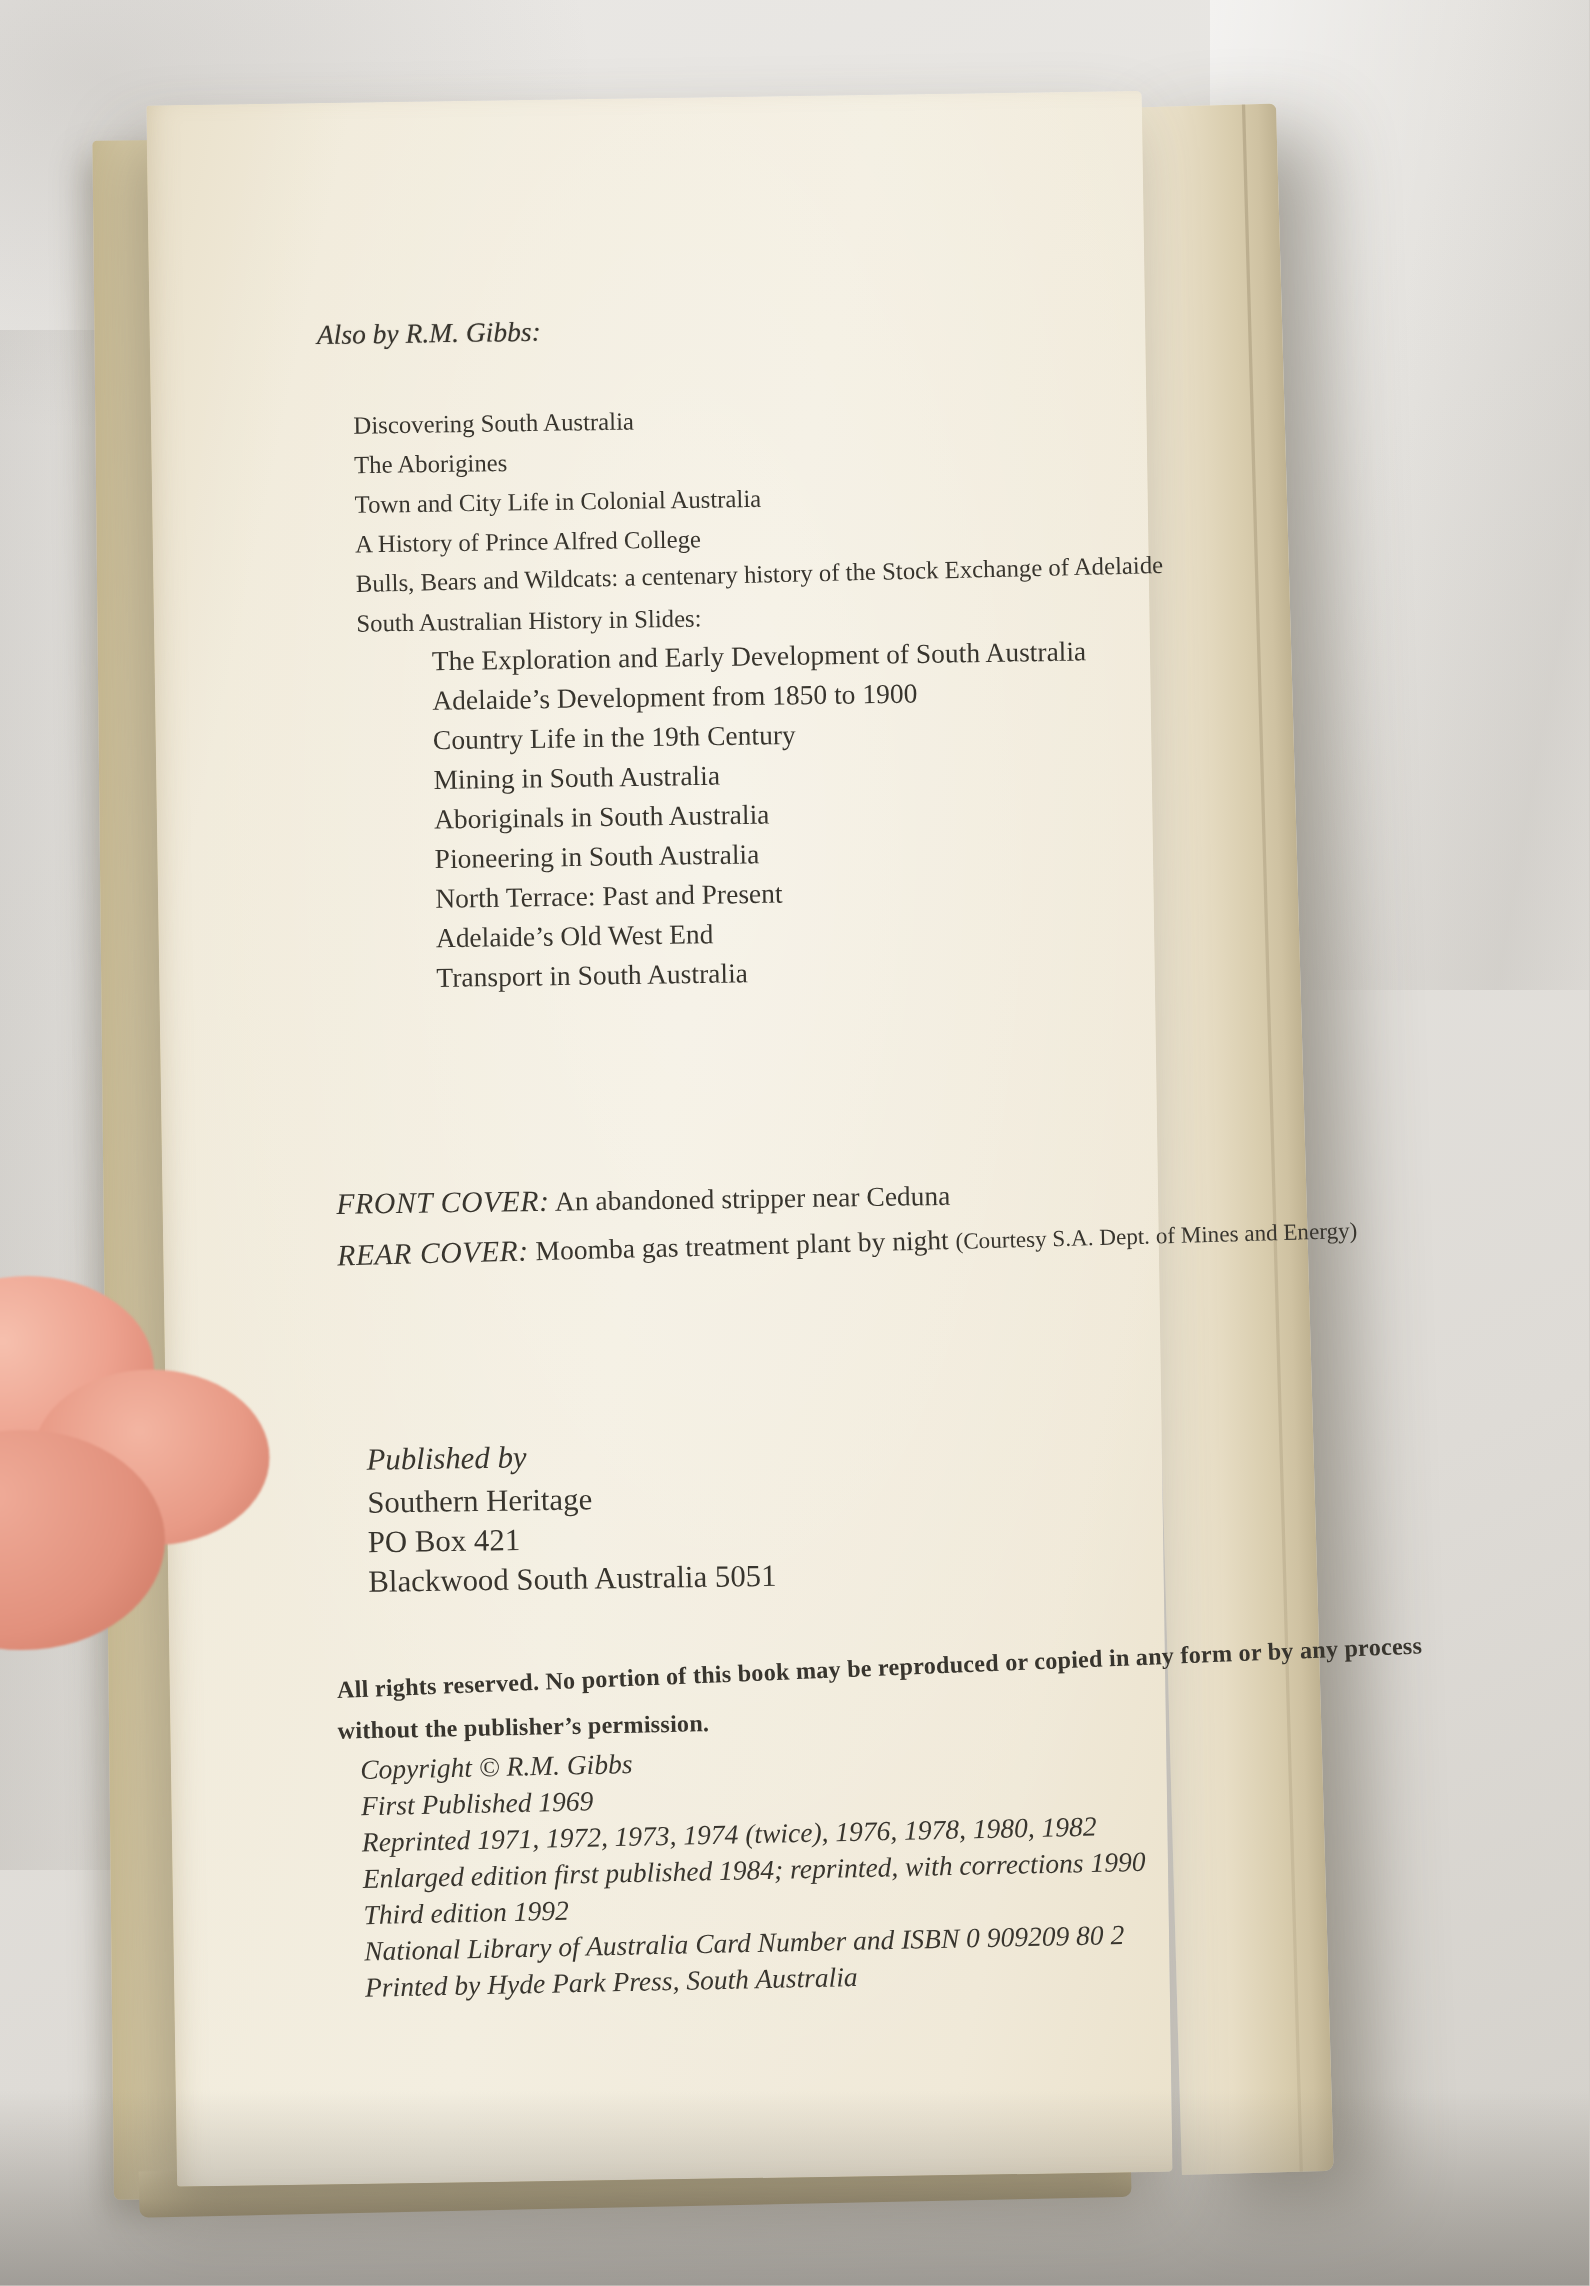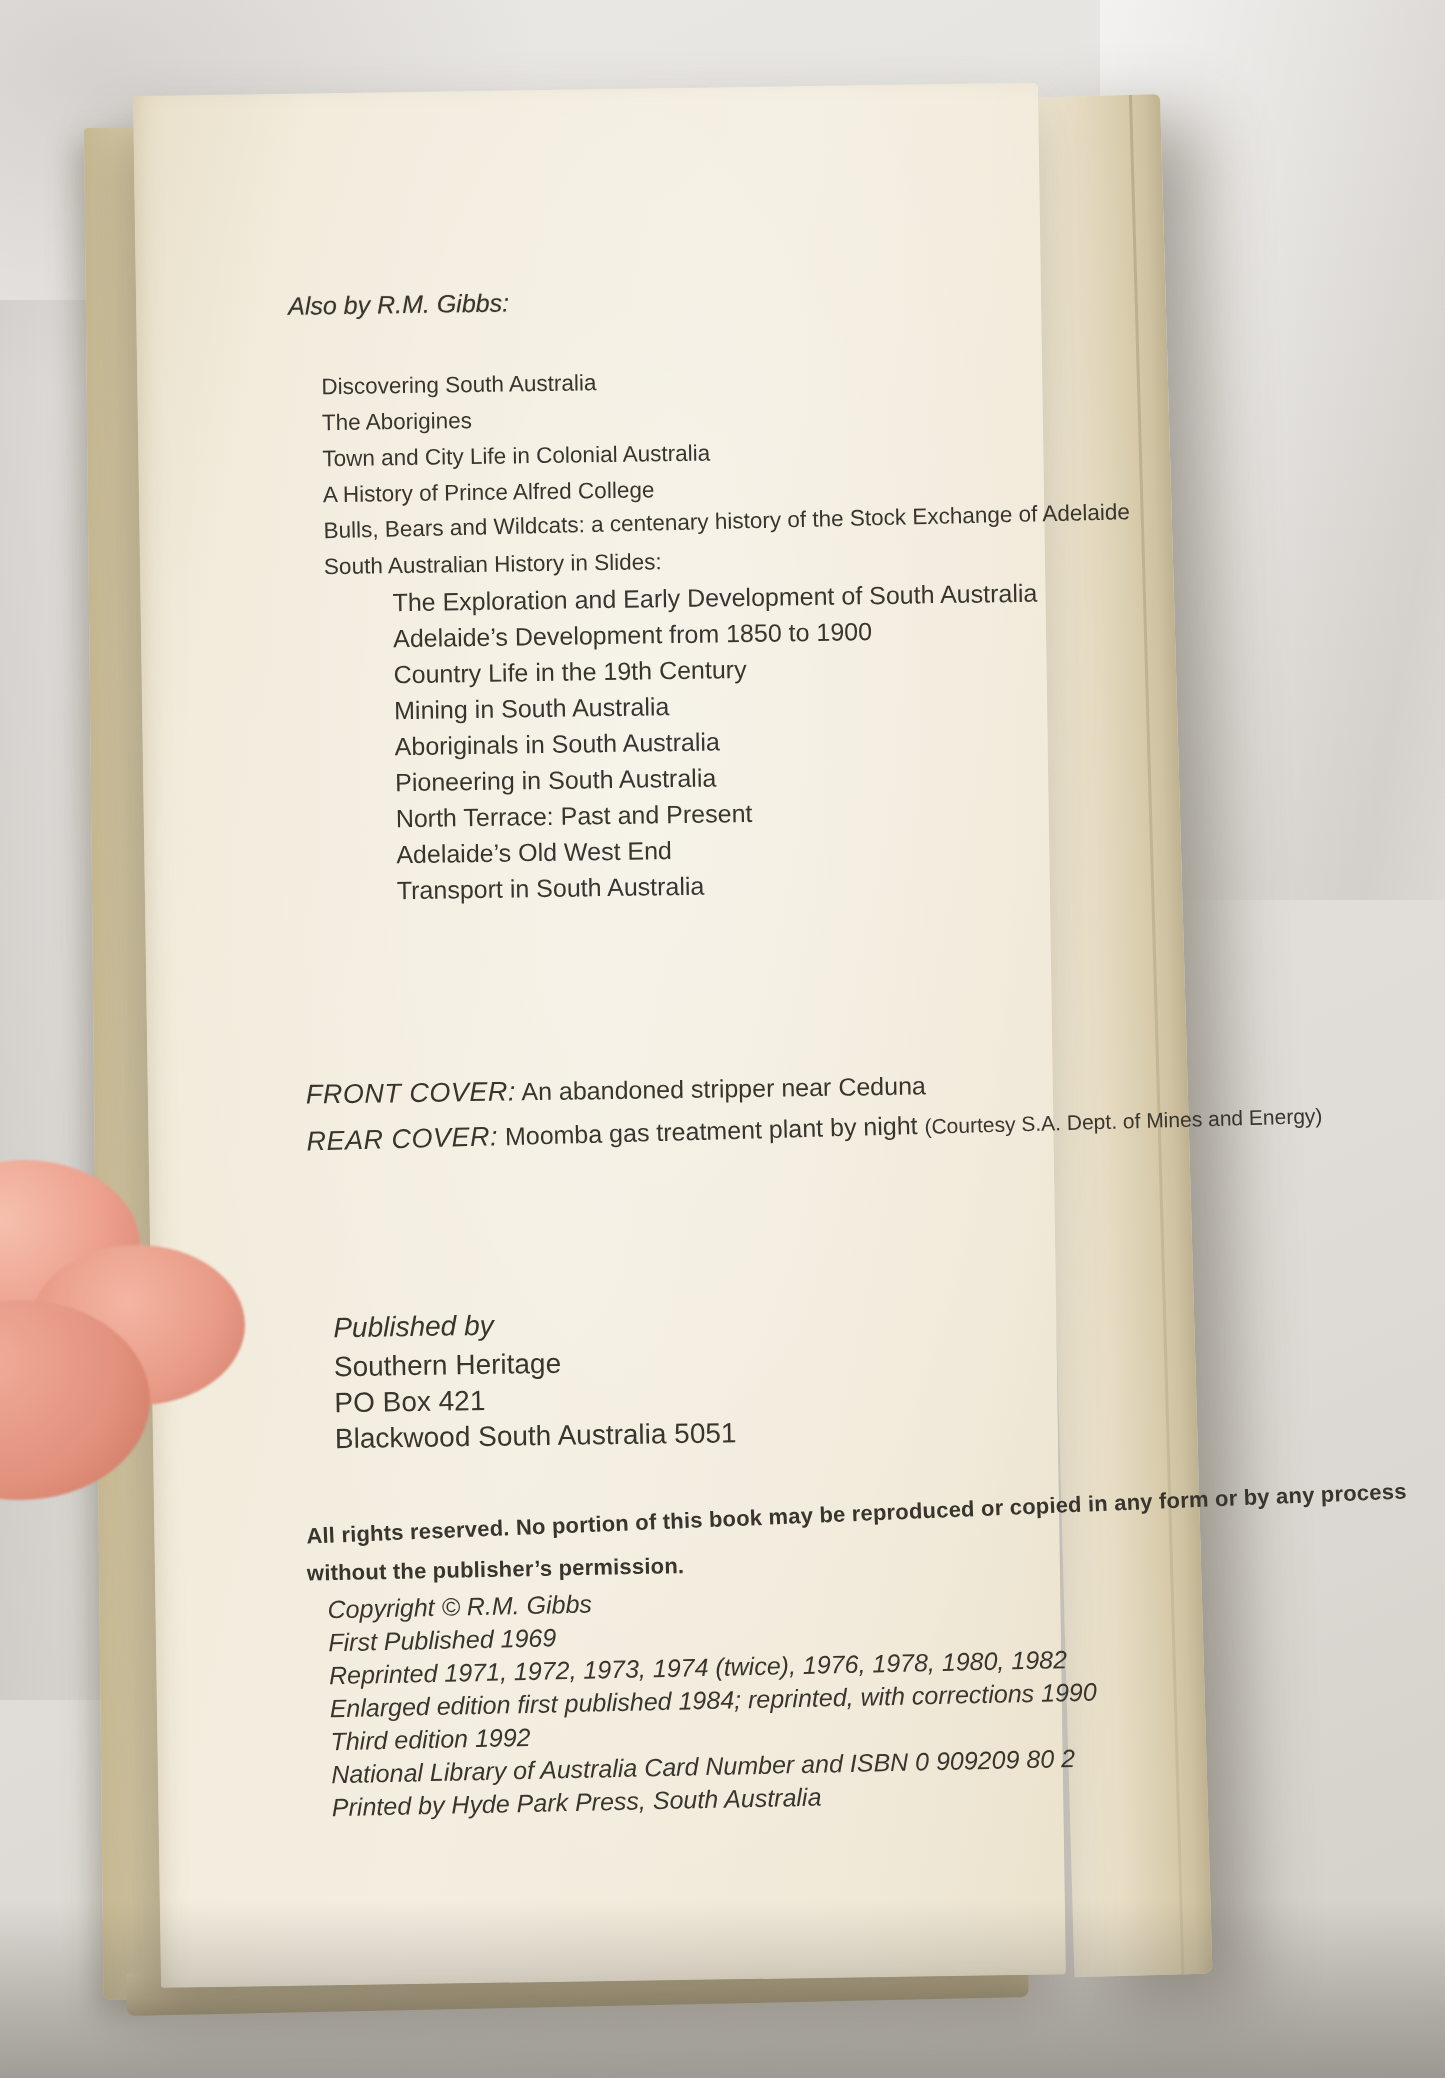--- a/index.html
+++ b/index.html
@@ -1,19 +1,19 @@
 <!DOCTYPE html>
 <html><head>
 <meta charset="utf-8">
 <style>
   html,body{margin:0;padding:0;background:#cfccc7;}
   .scene{
     position:relative;width:1445px;height:2078px;overflow:hidden;
     background:linear-gradient(155deg,#eae8e5 0%,#e5e3df 35%,#dedbd6 70%,#d3d0ca 100%);
-    font-family:Liberation Sans, sans-serif;
+    font-family:Liberation Serif, serif;
   }
   
   .fold{position:absolute;pointer-events:none;}
   .fold1{left:-120px;top:-80px;width:700px;height:500px;
     background:radial-gradient(ellipse at 30% 30%,rgba(120,115,108,0.18),rgba(0,0,0,0) 65%);}
   .fold2{left:1100px;top:0;width:400px;height:900px;
     background:linear-gradient(100deg,rgba(255,255,255,0.5) 0%,rgba(255,255,255,0) 40%,rgba(130,125,118,0.15) 75%,rgba(255,255,255,0) 100%);}
   .fold3{left:0;top:1900px;width:1445px;height:178px;
     background:linear-gradient(180deg,rgba(0,0,0,0) 0%,rgba(95,90,82,0.30) 60%,rgba(70,66,60,0.40) 100%);}
   .fold4{left:0;top:300px;width:260px;height:1400px;

